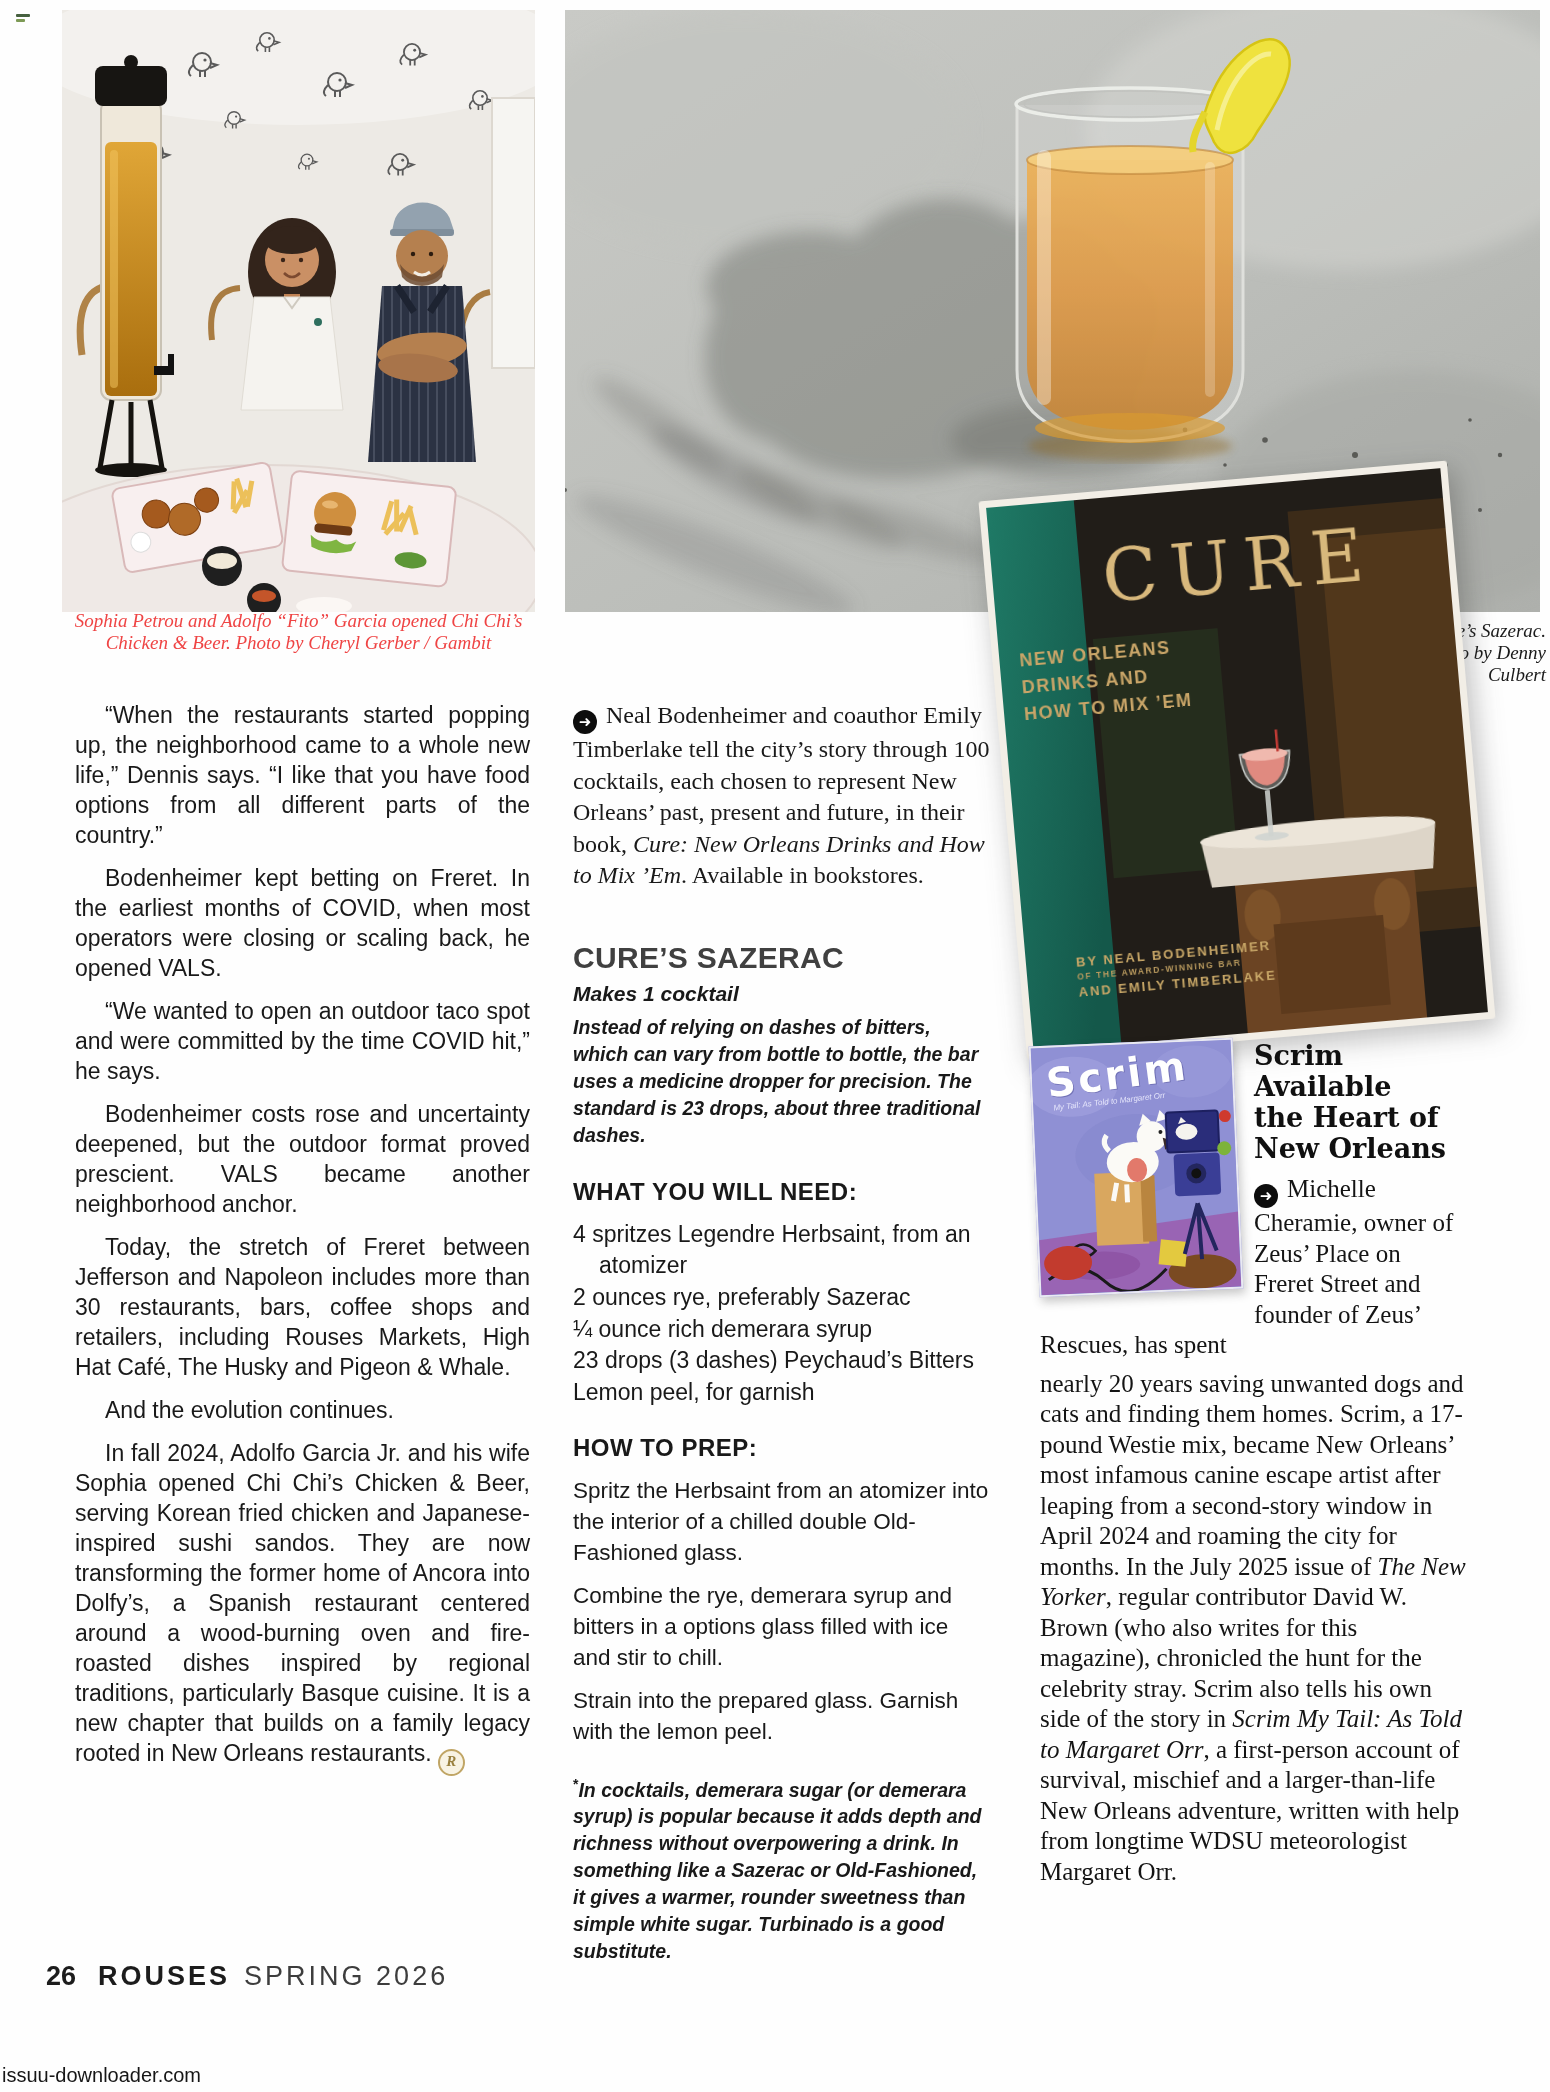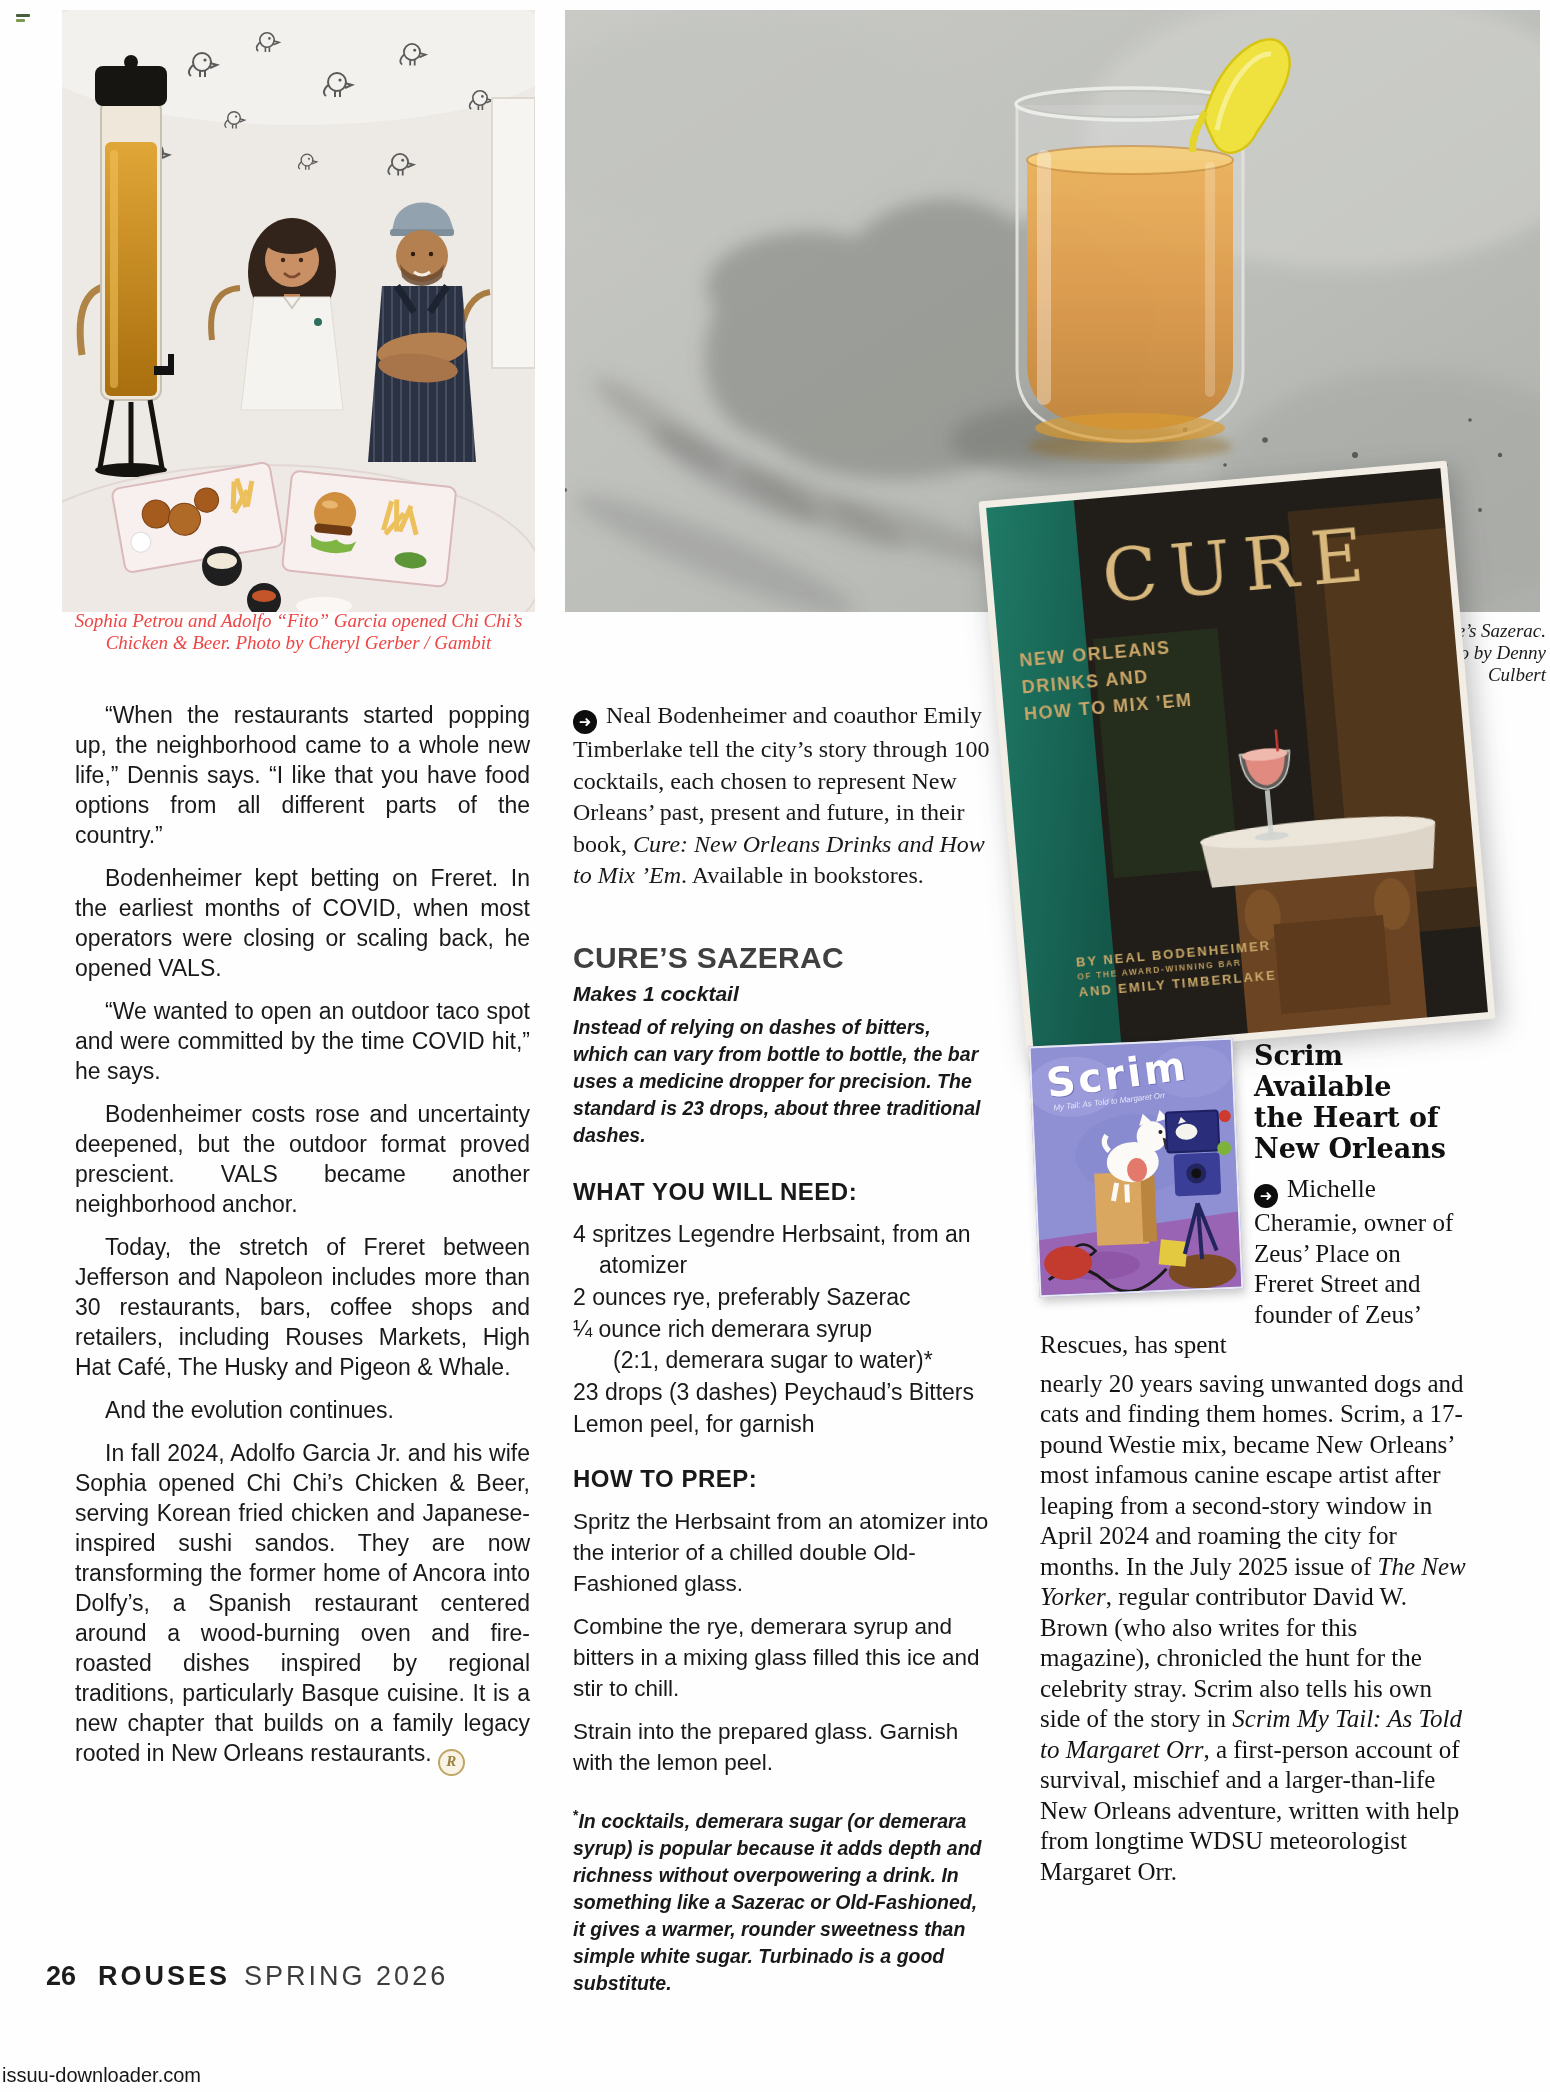--- a/index.html
+++ b/index.html
@@ -336,29 +336,28 @@
     <h2 class="r-title">CURE’S SAZERAC</h2>
     <p class="r-yield">Makes 1 cocktail</p>
     <p class="r-note">Instead of relying on dashes of bitters, which can vary from bottle to bottle, the bar uses a medicine dropper for precision. The standard is 23 drops, about three traditional dashes.</p>
 
     <h3 class="r-h">WHAT YOU WILL NEED:</h3>
     <div class="ing">
         <div>4 spritzes Legendre Herbsaint, from an</div>
         <div class="cont">atomizer</div>
         <div>2 ounces rye, preferably Sazerac</div>
         <div>¼ ounce rich demerara syrup</div>
-        <div class="cont2">(2:1, demerara sugar to water)*</div>
         <div>23 drops (3 dashes) Peychaud’s Bitters</div>
         <div>Lemon peel, for garnish</div>
       </div>
 
     <h3 class="r-h">HOW TO PREP:</h3>
     <div class="steps">
         <p>Spritz the Herbsaint from an atomizer into the interior of a chilled double Old-Fashioned glass.</p>
-        <p>Combine the rye, demerara syrup and bitters in a mixing glass filled this ice and stir to chill.</p>
+        <p>Combine the rye, demerara syrup and bitters in a options glass filled with ice and stir to chill.</p>
         <p>Strain into the prepared glass. Garnish with the lemon peel.</p>
       </div>
 
     <p class="footnote"><sup>*</sup><span>In cocktails, demerara sugar (or demerara syrup) is popular because it adds depth and richness without overpowering a drink. In something like a Sazerac or Old-Fashioned, it gives a warmer, rounder sweetness than simple white sugar. Turbinado is a good substitute.</span></p>
   </div>
 
   <div class="abs col-right">
     <div class="scrim-float">
       <div class="scrim-cover">
         <svg width="200" height="247" viewBox="0 0 200 247" xmlns="http://www.w3.org/2000/svg">

